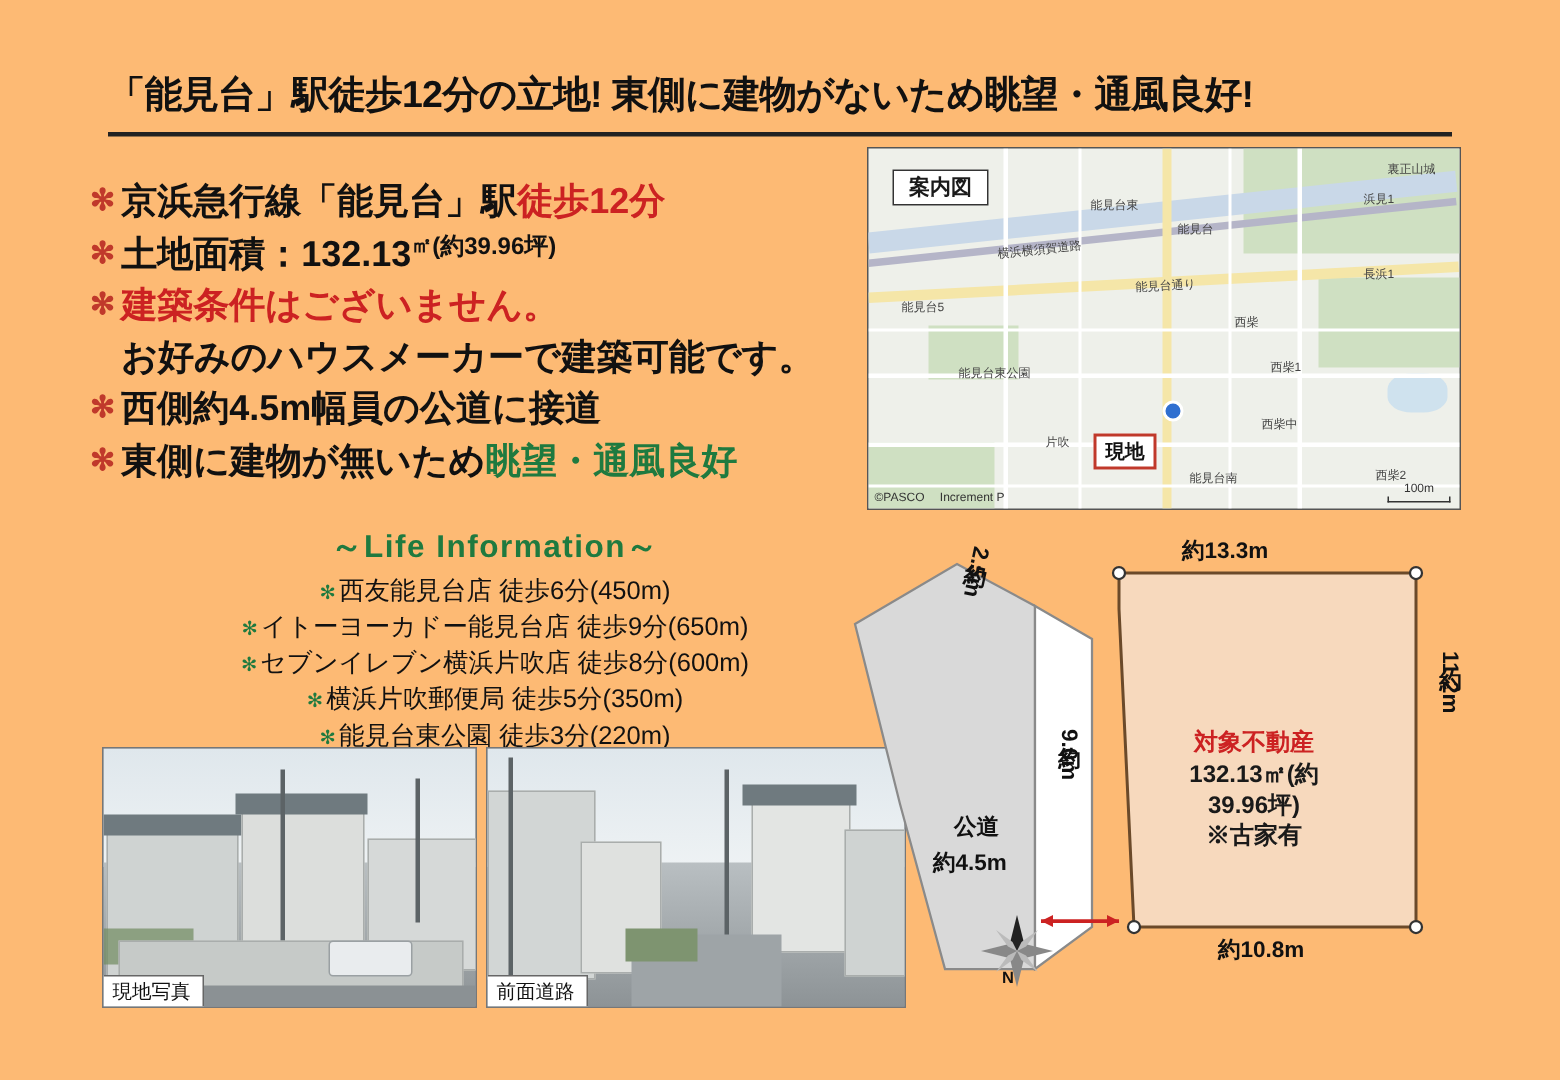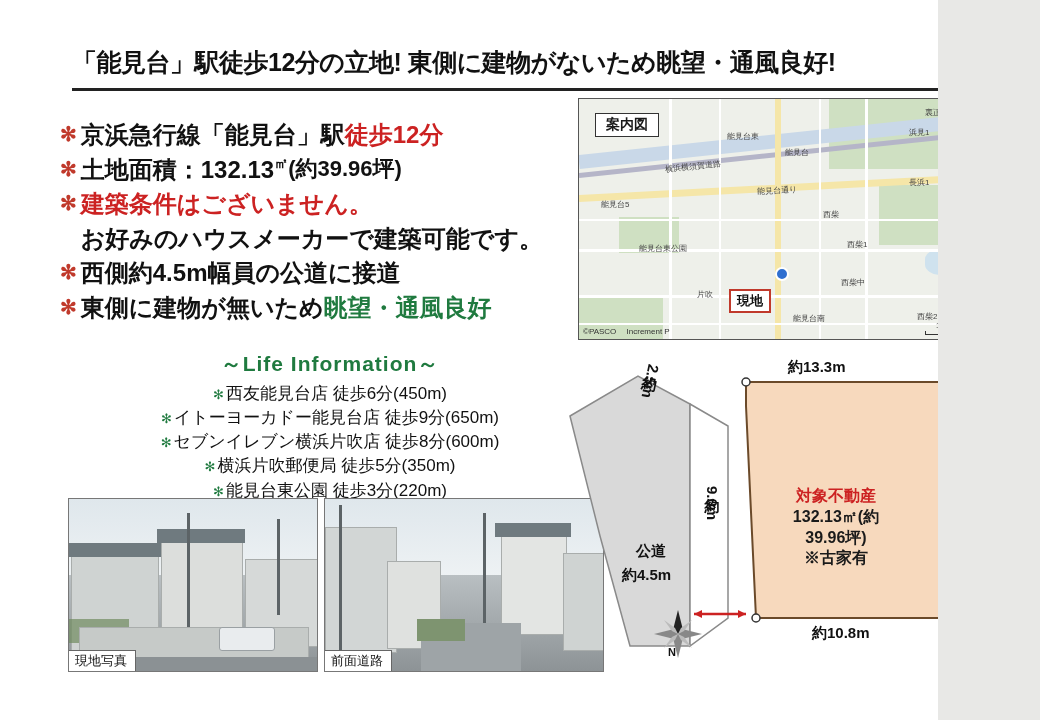--- a/index.html
+++ b/index.html
@@ -2,23 +2,23 @@
 <html><head>
 <meta charset="utf-8">
 <style>
   html, body {
     margin: 0;
     padding: 0;
     background: #e8e8e6;
   }
   #page {
     position: relative;
-    width: 938px;
+    width: 1040px;
     height: 720px;
-    background: #ffffff;
+    background: #fdba74;
     overflow: hidden;
     font-family: "Liberation Sans", sans-serif;
     color: #1a1a1a;
   }
   
   #headline {
     position: absolute;
     left: 72px;
     top: 46px;
     width: 896px;
@@ -55,21 +55,21 @@
     color: #c0392b;
     font-size: 20px;
     margin-right: 4px;
     line-height: 1.65;
   }
   .bullet-mark.blank { color: transparent; }
   .txt-black { color: #111; }
   .txt-red { color: #cc2222; }
   .txt-green { color: #1f7a3f; }
   .sup { font-size: 14px; vertical-align: super; }
-  .small-unit { font-size: 22px; }
+  .small-unit { font-size: 16px; }
   
   #life-info {
     position: absolute;
     left: 60px;
     top: 350px;
     width: 540px;
     text-align: center;
   }
   #life-title {
     font-size: 21px;

